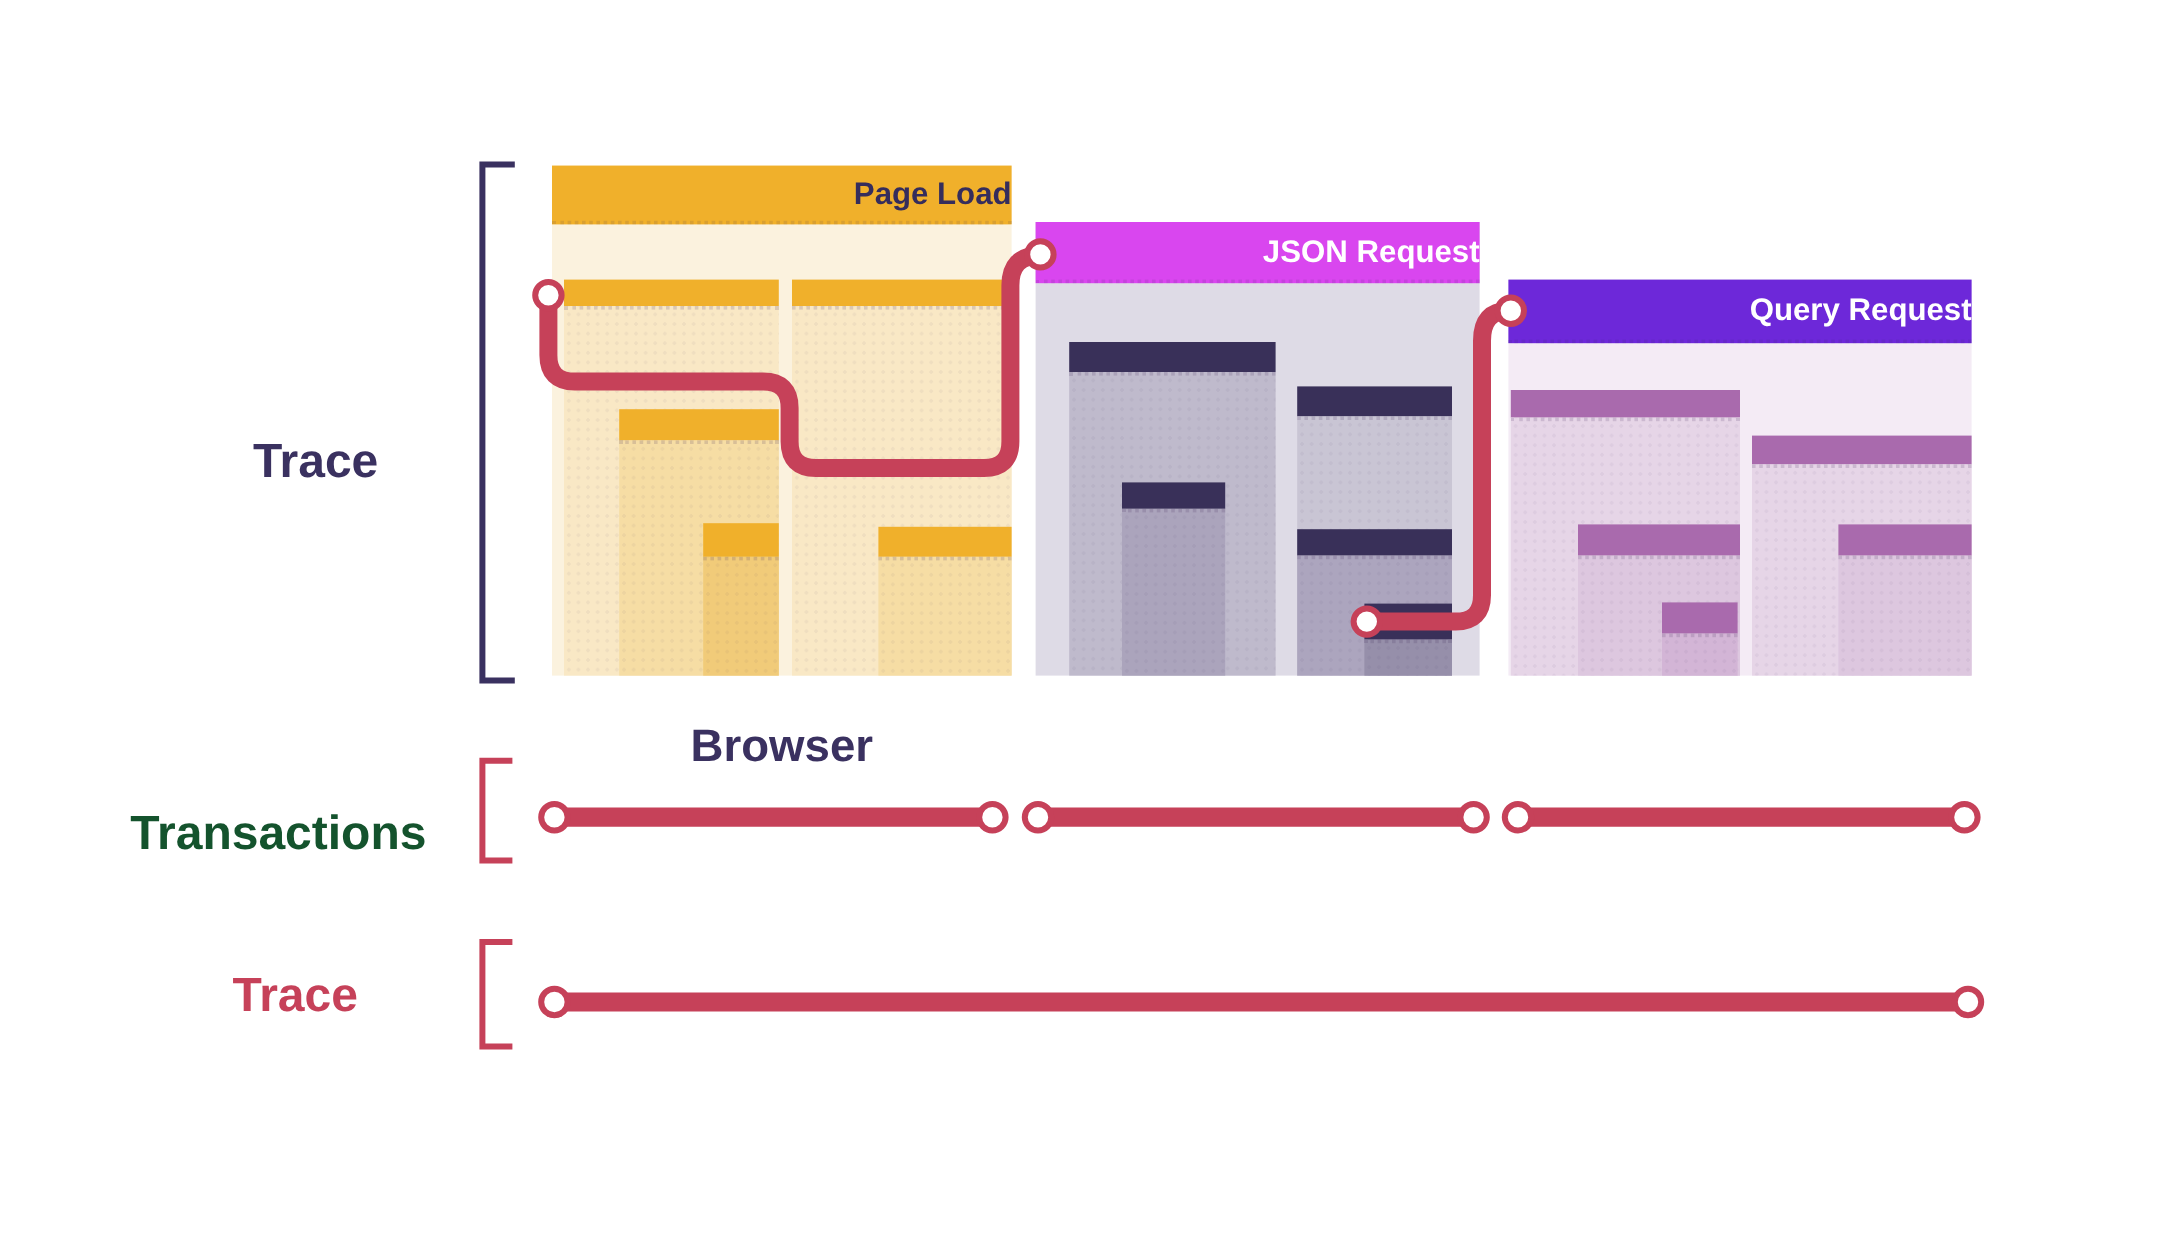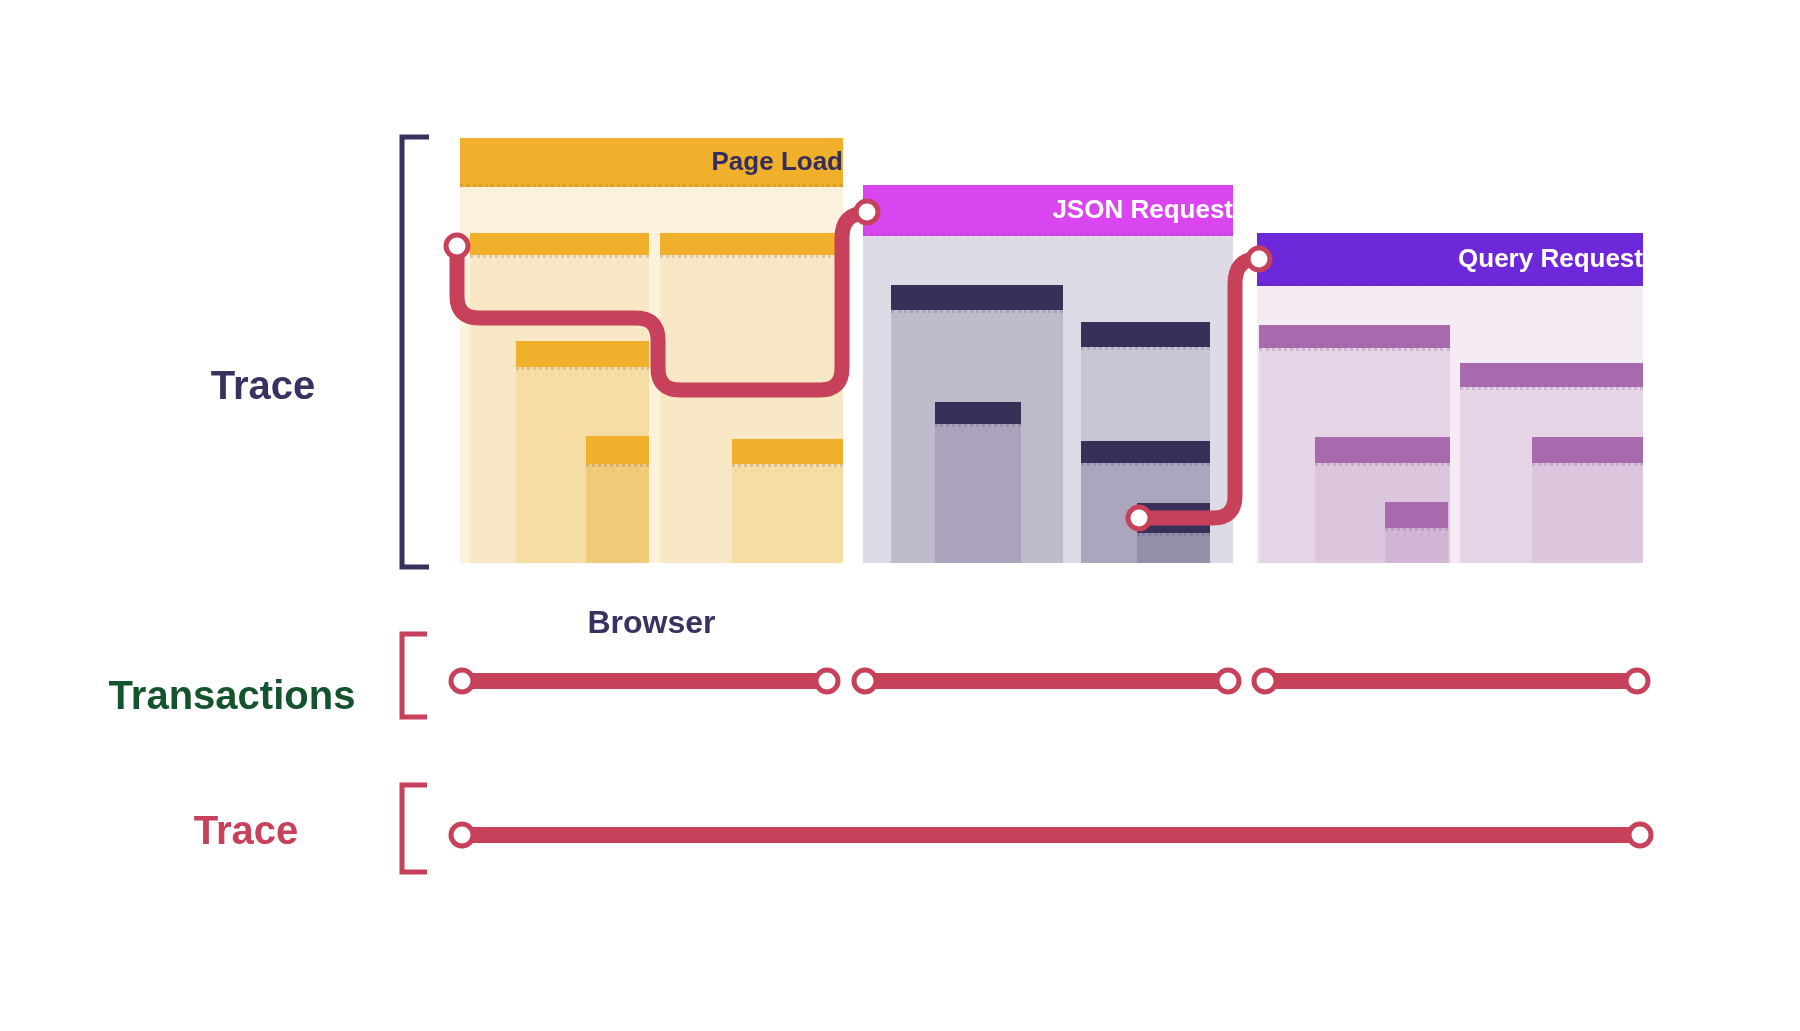--- a/index.html
+++ b/index.html
@@ -17,21 +17,21 @@
   .bar{position:absolute;display:flex;flex-direction:column;}
   .bar-head{flex:0 0 auto;}
   .bar-body{
     flex:1 1 auto;
     border-top:3px dotted rgba(60,40,90,.16);
     background-image:radial-gradient(rgba(60,40,90,.05) 1.4px,transparent 1.5px);
     background-size:8px 8px;
   }
   .caption{
     position:absolute;height:36px;line-height:36px;text-align:center;
-    font-weight:bold;font-size:32px;color:#3A3160;
+    font-weight:bold;font-size:38px;color:#3A3160;
   }
   .side-label{
     position:absolute;transform:translate(-50%,-50%);
     font-weight:bold;font-size:40px;white-space:nowrap;
   }
   .side-label.spans{left:263px;top:385px;color:#3A3160;}
   .side-label.transactions{left:232px;top:695px;color:#14532d;}
   .side-label.trace{left:246px;top:830px;color:#C64159;}
   #overlay{position:absolute;left:0;top:0;pointer-events:none;}
 </style>

